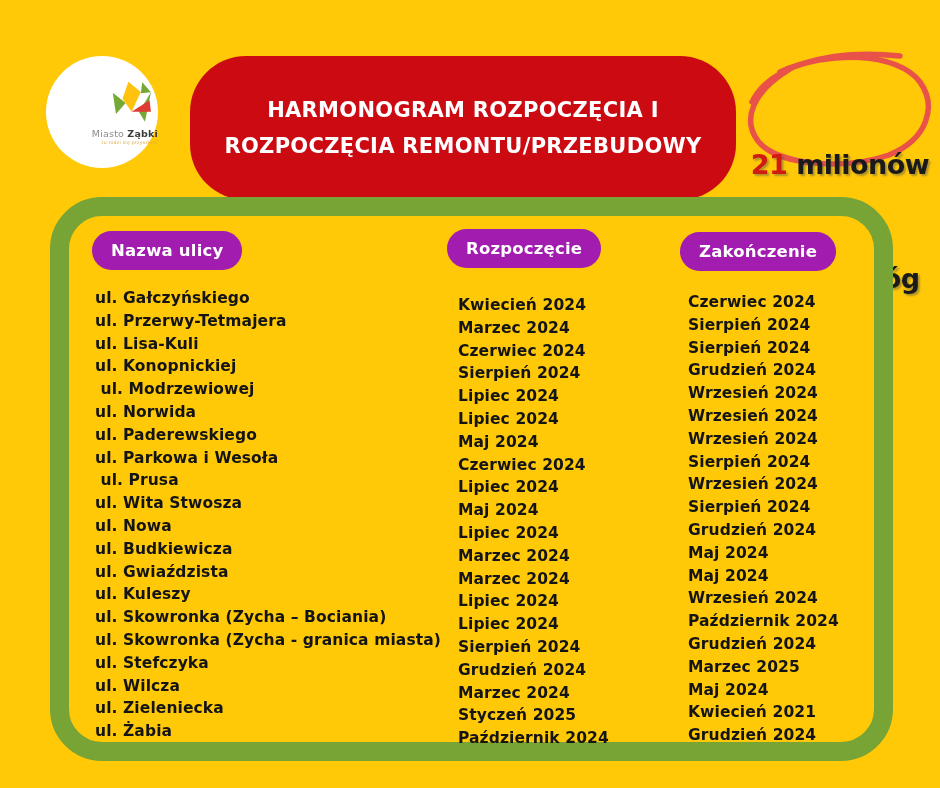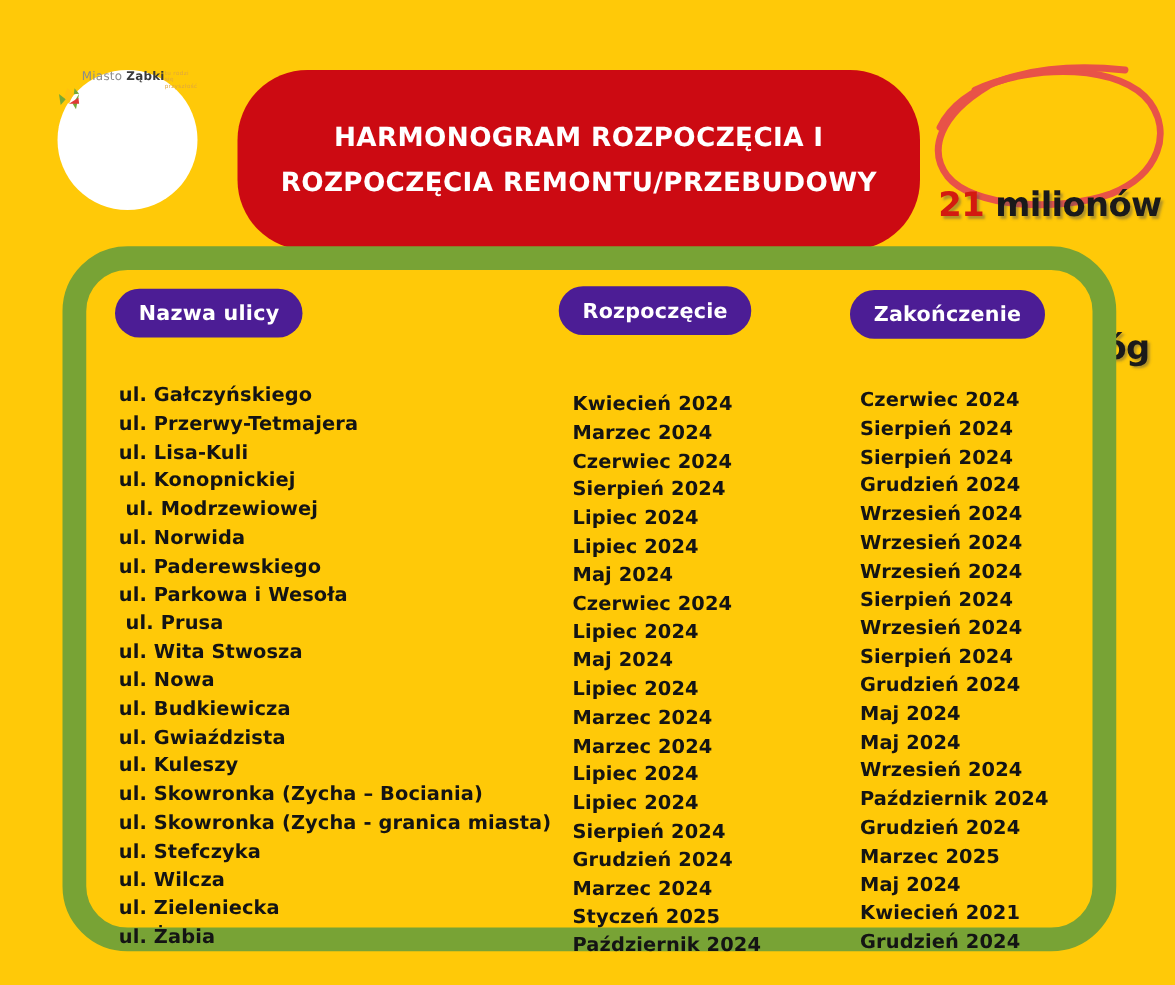--- a/index.html
+++ b/index.html
@@ -6,21 +6,21 @@
   body{
     width:940px;height:788px;position:relative;overflow:hidden;
     background:#FFC908;
     font-family:"DejaVu Sans","Liberation Sans",sans-serif;
     color:#141414;
   }
   
   .logo-circle{
     position:absolute;left:46px;top:56px;width:112px;height:112px;
     background:#ffffff;border-radius:50%;
-    display:flex;flex-direction:row;align-items:flex-start;justify-content:center;
+    display:flex;flex-direction:column;align-items:flex-end;justify-content:center;
   }
   .logo-mark{width:50px;height:46px;margin-bottom:3px;}
   .logo-name{font-size:9.5px;color:#8c8c8c;letter-spacing:.2px;white-space:pre;}
   .logo-name b{color:#3a3a3a;font-weight:bold;}
   .logo-tagline{font-size:4.5px;color:#dfa63f;margin-top:1px;letter-spacing:.3px;}
 
   .title-pill{
     position:absolute;left:190px;top:56px;width:546px;height:144px;
     background:#CC0A12;border-radius:56px;
     display:flex;flex-direction:column;align-items:center;justify-content:center;
@@ -39,31 +39,31 @@
   .badge-text .num{color:#D31A10;}
 
   
   .green-box{
     position:absolute;left:50px;top:197px;width:843px;height:564px;
     box-sizing:border-box;border:19px solid #78A335;border-radius:52px;
     background:#FFC908;
   }
   .col-pill{
     position:absolute;height:39px;line-height:39px;padding:0 19px;
-    background:#4c1d95;border-radius:20px;
+    background:#a21caf;border-radius:20px;
     color:#ffffff;font-weight:bold;font-size:16.5px;letter-spacing:.2px;
     white-space:nowrap;
   }
   .pill-street{left:92px;top:231px;}
   .pill-start{left:447px;top:229px;}
   .pill-end{left:680px;top:232px;}
 
   .list{
     position:absolute;font-size:15.5px;font-weight:bold;color:#141414;
-    line-height:22.8px;letter-spacing:.1px;margin-top:18px;
+    line-height:22.8px;letter-spacing:.1px;
   }
   .list span{display:block;white-space:pre;}
   .list-street{left:95px;top:287px;}
   .list-start{left:458px;top:294px;}
   .list-end{left:688px;top:291px;}
 </style>
 </head>
 <body>
 
 <div class="logo-circle">

